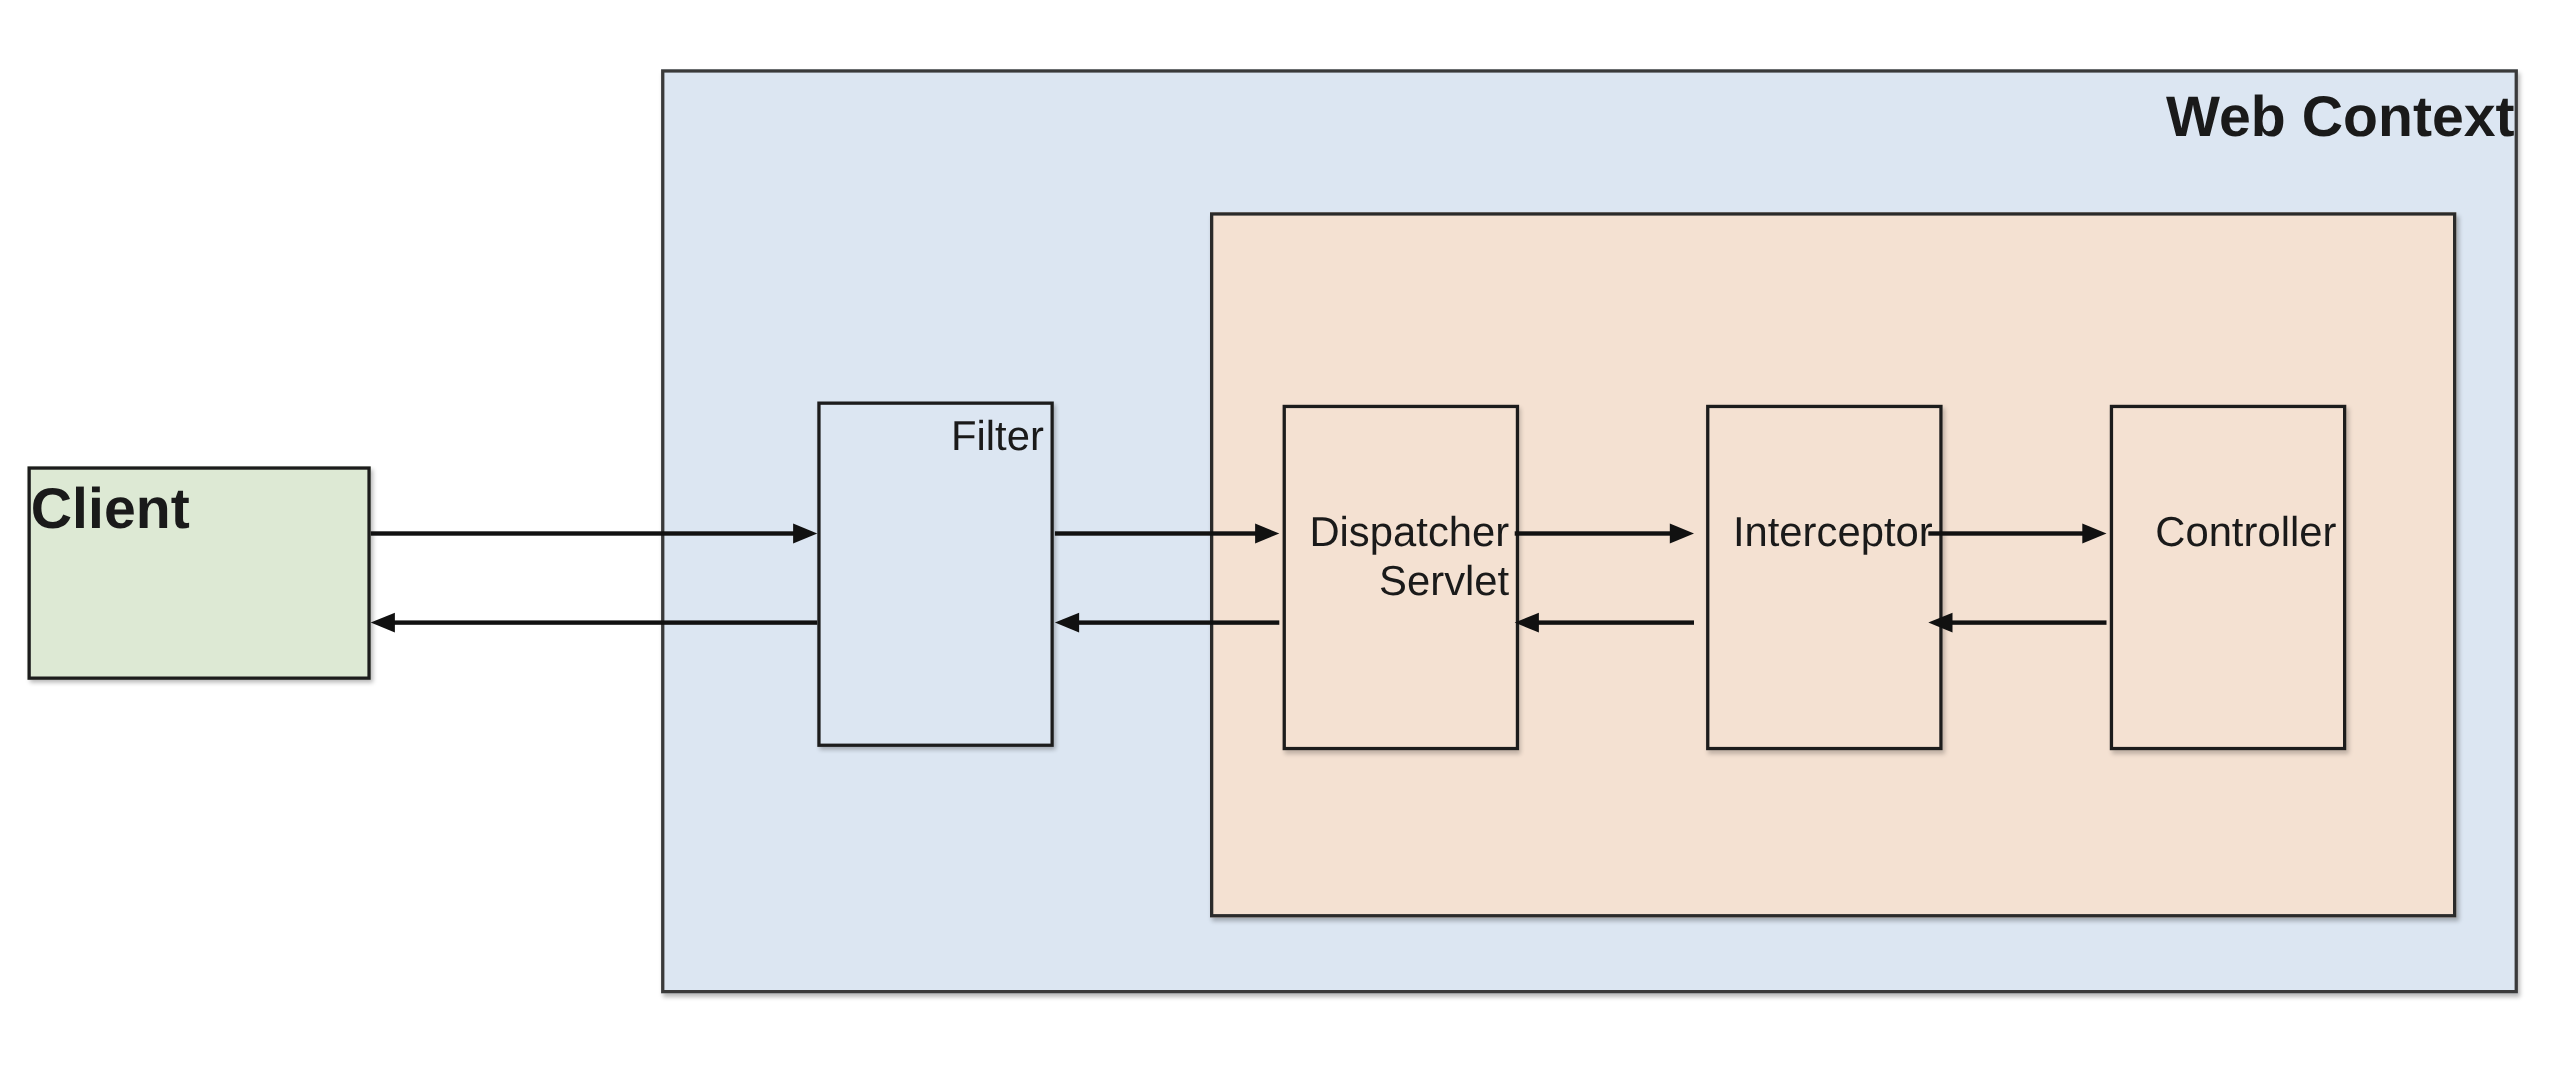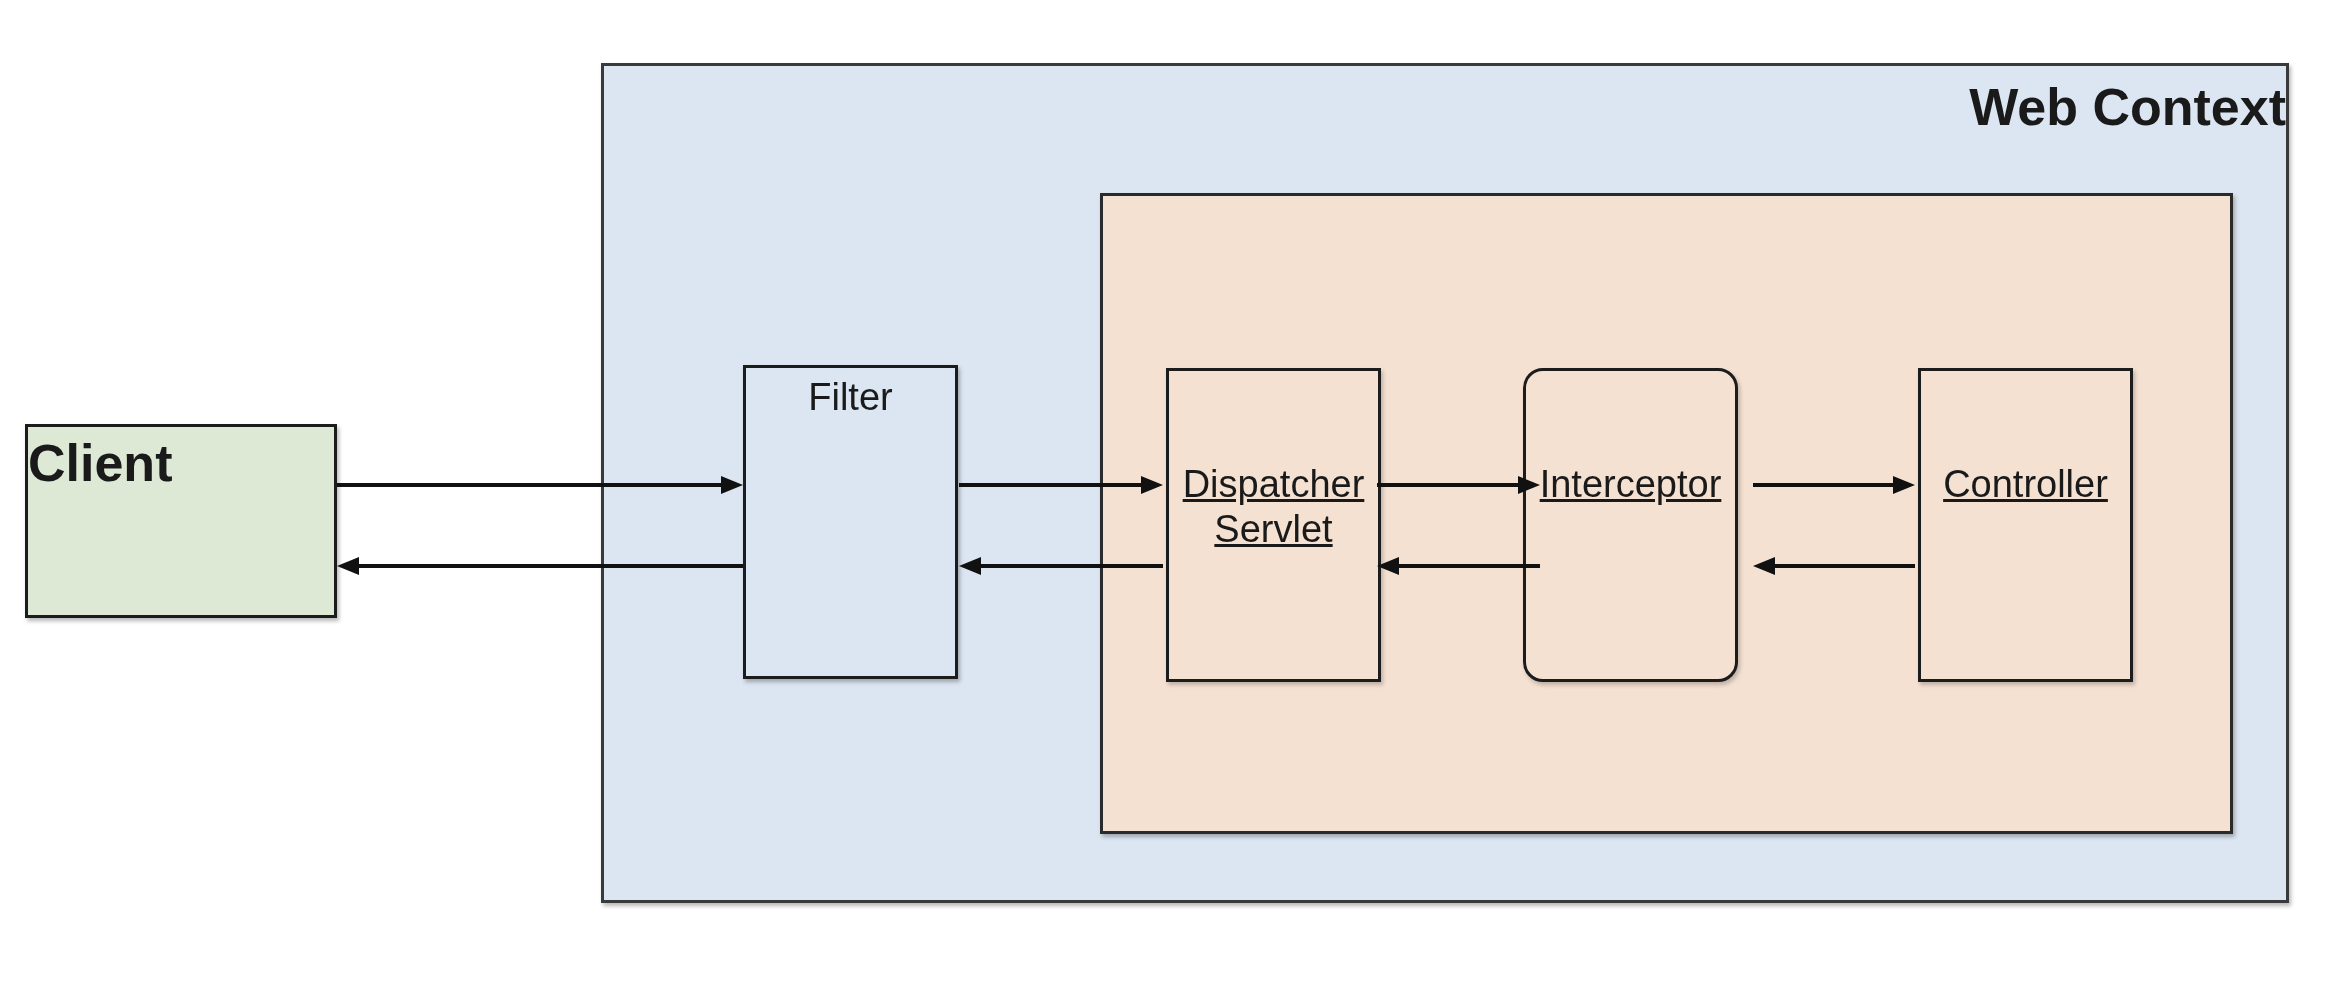--- a/index.html
+++ b/index.html
@@ -35,31 +35,31 @@
   }
   .spring-context {
     
     left: 496px; top: 127px; width: 1133px; height: 641px;
     background: var(--color-spring-context-fill, #f4e1d2);
     border-color: #2a2a2a;
   }
   .node {
     width: 215px; height: 314px;
     border-color: #1c1c1c;
-    text-align: center;
+    text-align: right;
   }
   .node-filter {
     left: 743px; top: 365px;
     background: var(--color-web-context-fill, #dce6f2);
   }
   
   .node-dispatcher { left: 63px;  top: 172px; background: var(--color-spring-context-fill, #f4e1d2); }
-  .node-interceptor { left: 420px; top: 172px; background: var(--color-spring-context-fill, #f4e1d2); border-radius: 20px; }
+  .node-interceptor { left: 448px; top: 172px; background: var(--color-spring-context-fill, #f4e1d2); }
   .node-controller { left: 815px; top: 172px; background: var(--color-spring-context-fill, #f4e1d2); }
-  .spring-context .node { position: absolute; box-shadow: 2px 3px 4px rgba(0,0,0,0.22); text-decoration: underline; }
+  .spring-context .node { position: absolute; box-shadow: 2px 3px 4px rgba(0,0,0,0.22); }
 
   
   .big-title {
     font-size: 52px;
     font-weight: bold;
     text-align: center;
     line-height: 1.2;
     letter-spacing: 0px;
   }
   .client-label {

